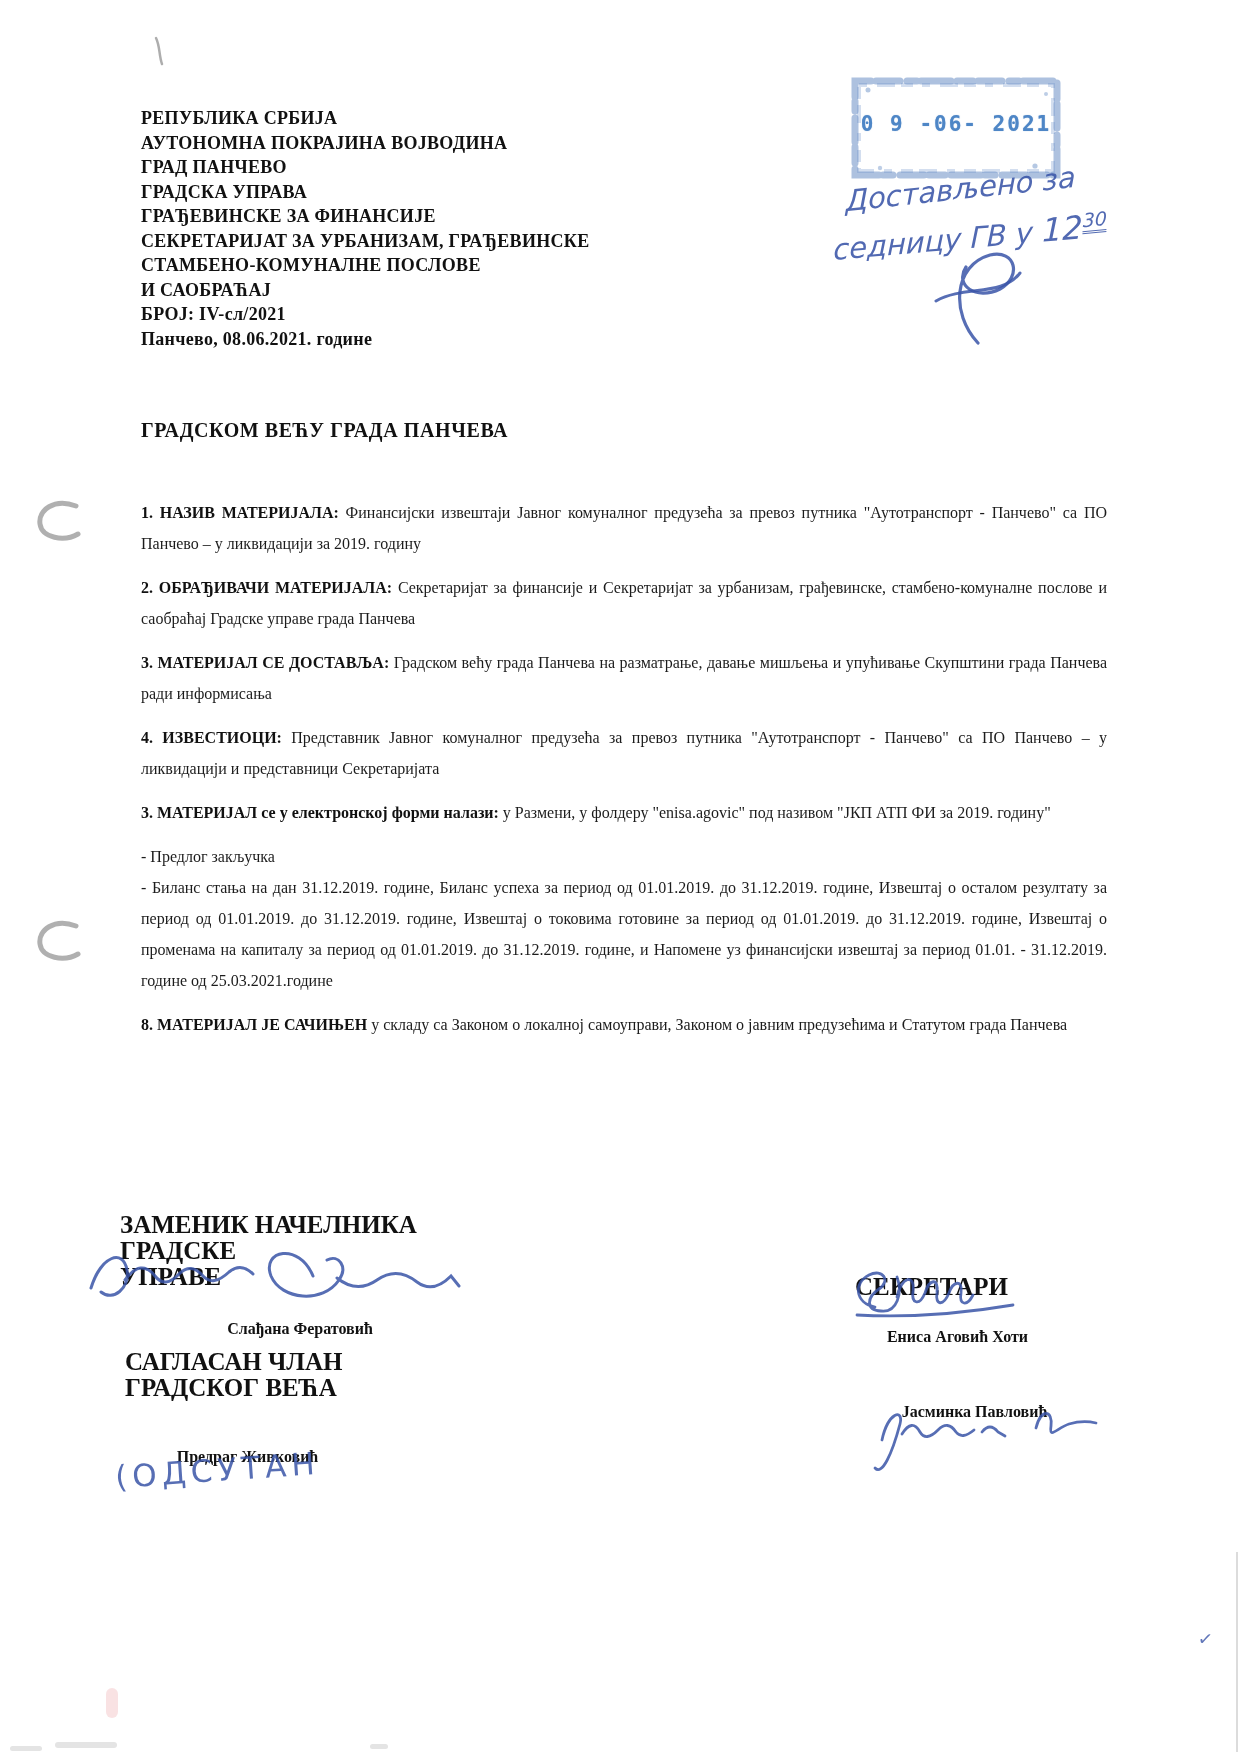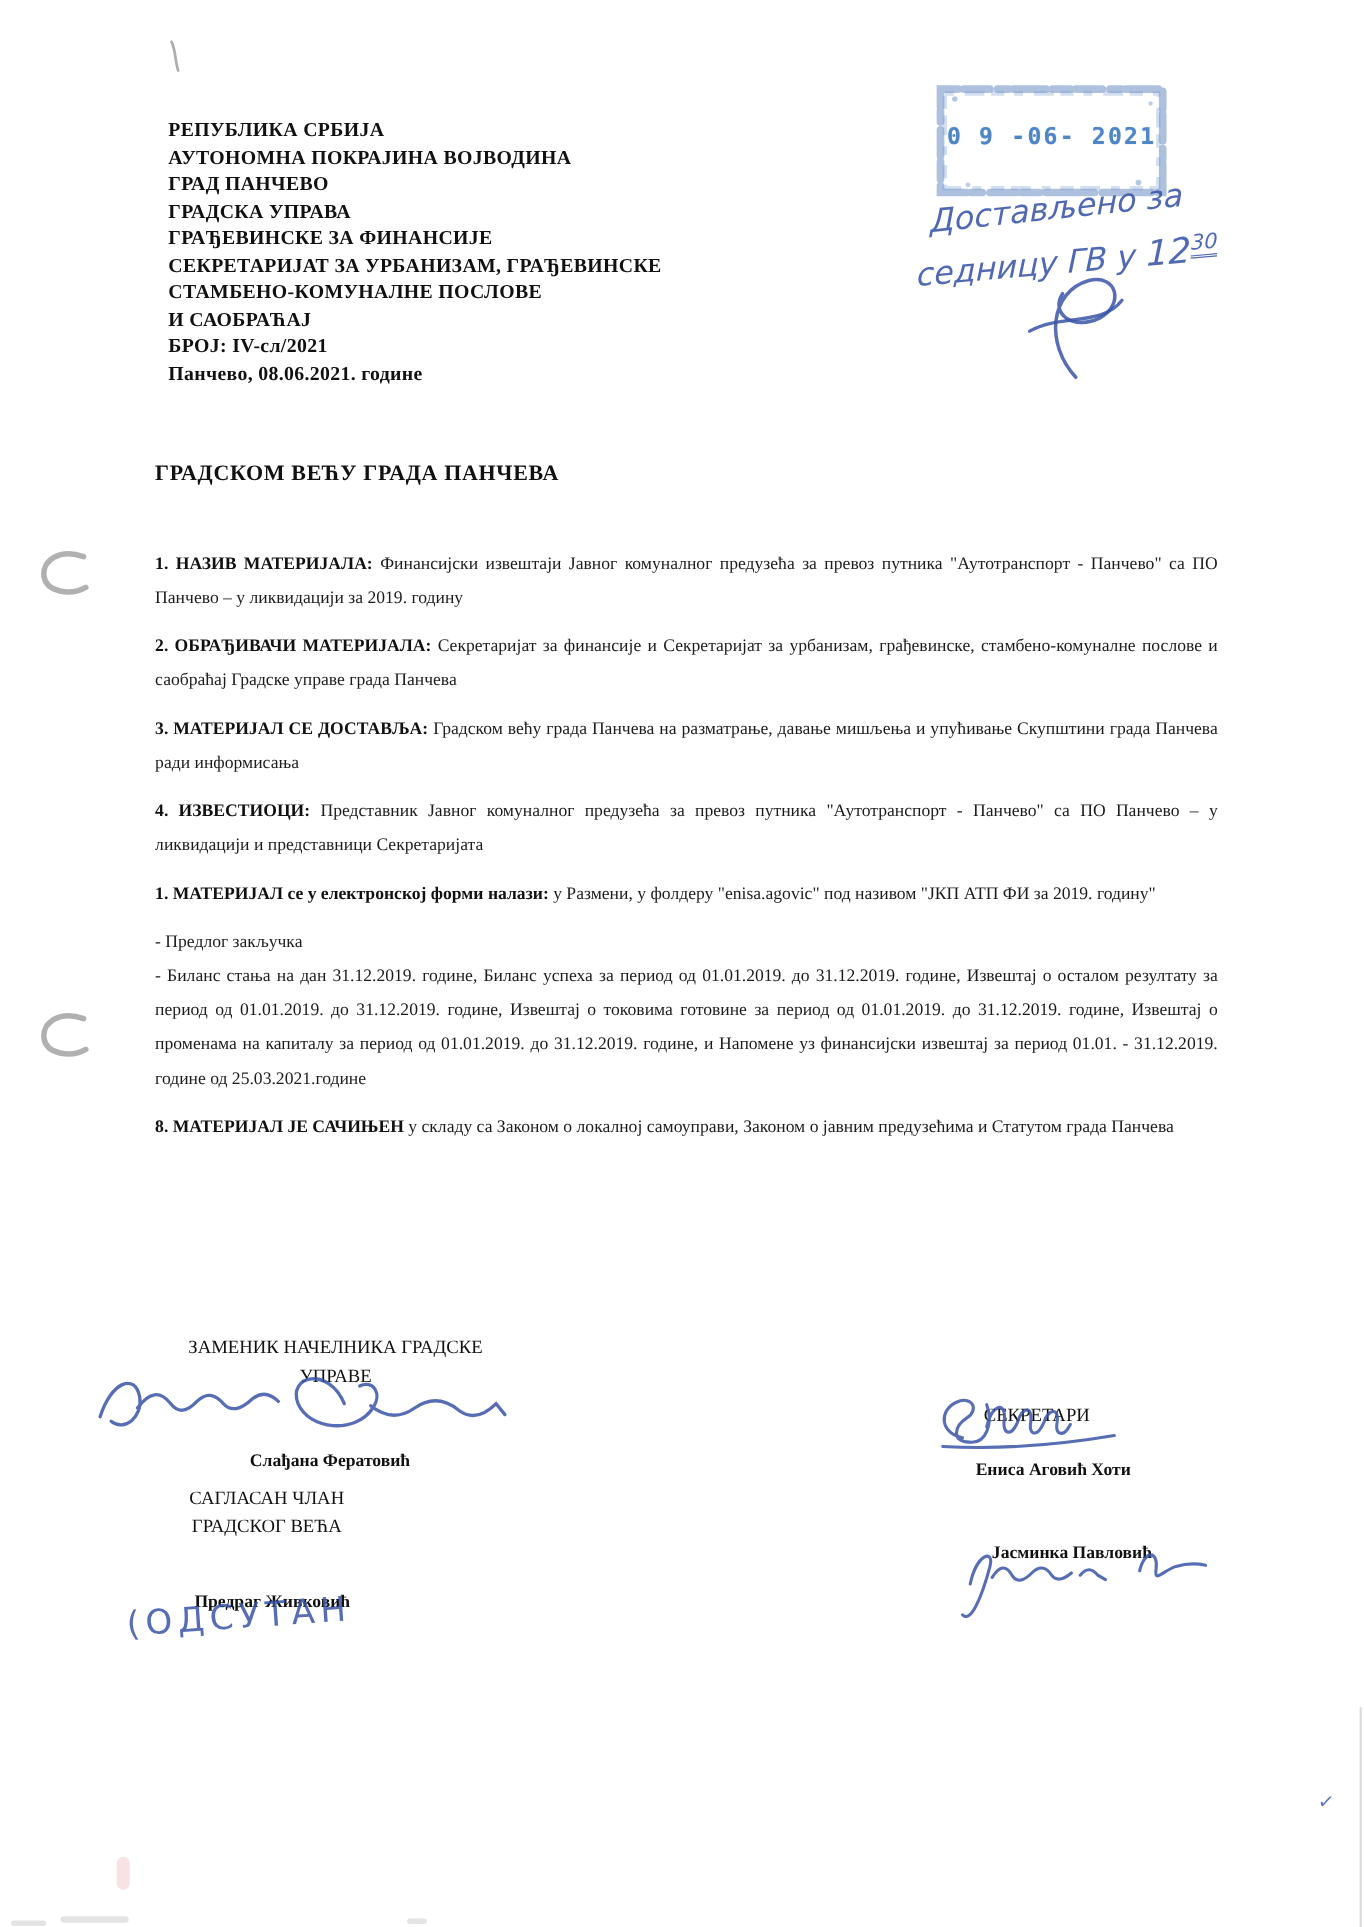--- a/index.html
+++ b/index.html
@@ -2,21 +2,21 @@
 <html><head>
 <meta charset="utf-8">
 <style>
   html,body{margin:0;padding:0;background:#ffffff;}
   .page{
     position:relative;width:1240px;height:1752px;background:#ffffff;
     font-family:"Liberation Serif", serif;color:#1c1c1c;overflow:hidden;
   }
   .letterhead{
     position:absolute;left:141px;top:106px;
-    font-weight:bold;font-size:18px;line-height:24.5px;letter-spacing:.3px;color:#111;margin-left:12px;
+    font-weight:bold;font-size:18px;line-height:24.5px;letter-spacing:.3px;color:#111;
   }
   .addressee{
     position:absolute;left:141px;top:419px;
     font-weight:bold;font-size:20px;letter-spacing:.6px;color:#111;
   }
   .body-text{
     position:absolute;left:141px;top:497px;width:966px;
     font-size:16px;line-height:31px;text-align:justify;color:#1c1c1c;
   }
   .body-text p{margin:0 0 13px 0;}
@@ -33,21 +33,21 @@
   }
   .hand{
     font-family:"DejaVu Sans", sans-serif;font-style:italic;color:#3a55a8;opacity:.88;
   }
   .stamp-note1{position:absolute;left:845px;top:172px;font-size:29px;transform:rotate(-6deg) skewX(-6deg);white-space:nowrap;}
   .stamp-note2{position:absolute;left:833px;top:218px;font-size:29px;transform:rotate(-5deg) skewX(-6deg);white-space:nowrap;}
   .stamp-note2 .time{font-size:32px;}
   .stamp-note2 sup{font-size:19px;border-bottom:3px double #3a55a8;}
   .flourish{position:absolute;left:920px;top:243px;width:110px;height:108px;}
   
-  .sig-title{position:absolute;font-weight:normal;font-size:17px;line-height:26px;text-align:center;color:#111;}
+  .sig-title{position:absolute;font-weight:bold;font-size:25px;line-height:26px;text-align:left;color:#111;}
   .t-left1{left:120px;top:1212px;width:370px;}
   .t-left2{left:125px;top:1349px;width:235px;}
   .t-right1{left:855px;top:1250px;width:175px;margin-top:24px;}
   .sig-name{position:absolute;font-weight:bold;font-size:16px;text-align:center;color:#111;margin-top:24px;}
   .n-feratovic{left:160px;top:1296px;width:280px;}
   .n-zivkovic{left:130px;top:1424px;width:235px;}
   .n-enisa{left:845px;top:1304px;width:225px;}
   .n-jasminka{left:862px;top:1379px;width:225px;}
   .sig-svg{position:absolute;}
   .s-feratovic{left:85px;top:1232px;}
@@ -129,21 +129,21 @@
     </p>
     <p>
       <span class="b">3. МАТЕРИЈАЛ СЕ ДОСТАВЉА:</span>
       <span>Градском већу града Панчева на разматрање, давање мишљења и упућивање Скупштини града Панчева ради информисања</span>
     </p>
     <p>
       <span class="b">4. ИЗВЕСТИОЦИ:</span>
       <span>Представник Јавног комуналног предузећа за превоз путника "Аутотранспорт - Панчево" са ПО Панчево – у ликвидацији и представници Секретаријата</span>
     </p>
     <p>
-      <span class="b">1. МАТЕРИЈАЛ се у електронској форми налази:</span>
+      <span class="b">3. МАТЕРИЈАЛ се у електронској форми налази:</span>
       <span>у Размени, у фолдеру "enisa.agovic" под називом "ЈКП АТП ФИ за 2019. годину"</span>
     </p>
     <p class="tight">- Предлог закључка</p>
     <p>- Биланс стања на дан 31.12.2019. године, Биланс успеха за период од 01.01.2019. до 31.12.2019. године, Извештај о осталом резултату за период од 01.01.2019. до 31.12.2019. године, Извештај о токовима готовине за период од 01.01.2019. до 31.12.2019. године, Извештај о променама на капиталу за период од 01.01.2019. до 31.12.2019. године, и Напомене уз финансијски извештај за период 01.01. - 31.12.2019. године од 25.03.2021.године</p>
     <p>
       <span class="b">8. МАТЕРИЈАЛ ЈЕ САЧИЊЕН</span>
       <span>у складу са Законом о локалној самоуправи, Законом о јавним предузећима и Статутом града Панчева</span>
     </p>
   </div>
 

